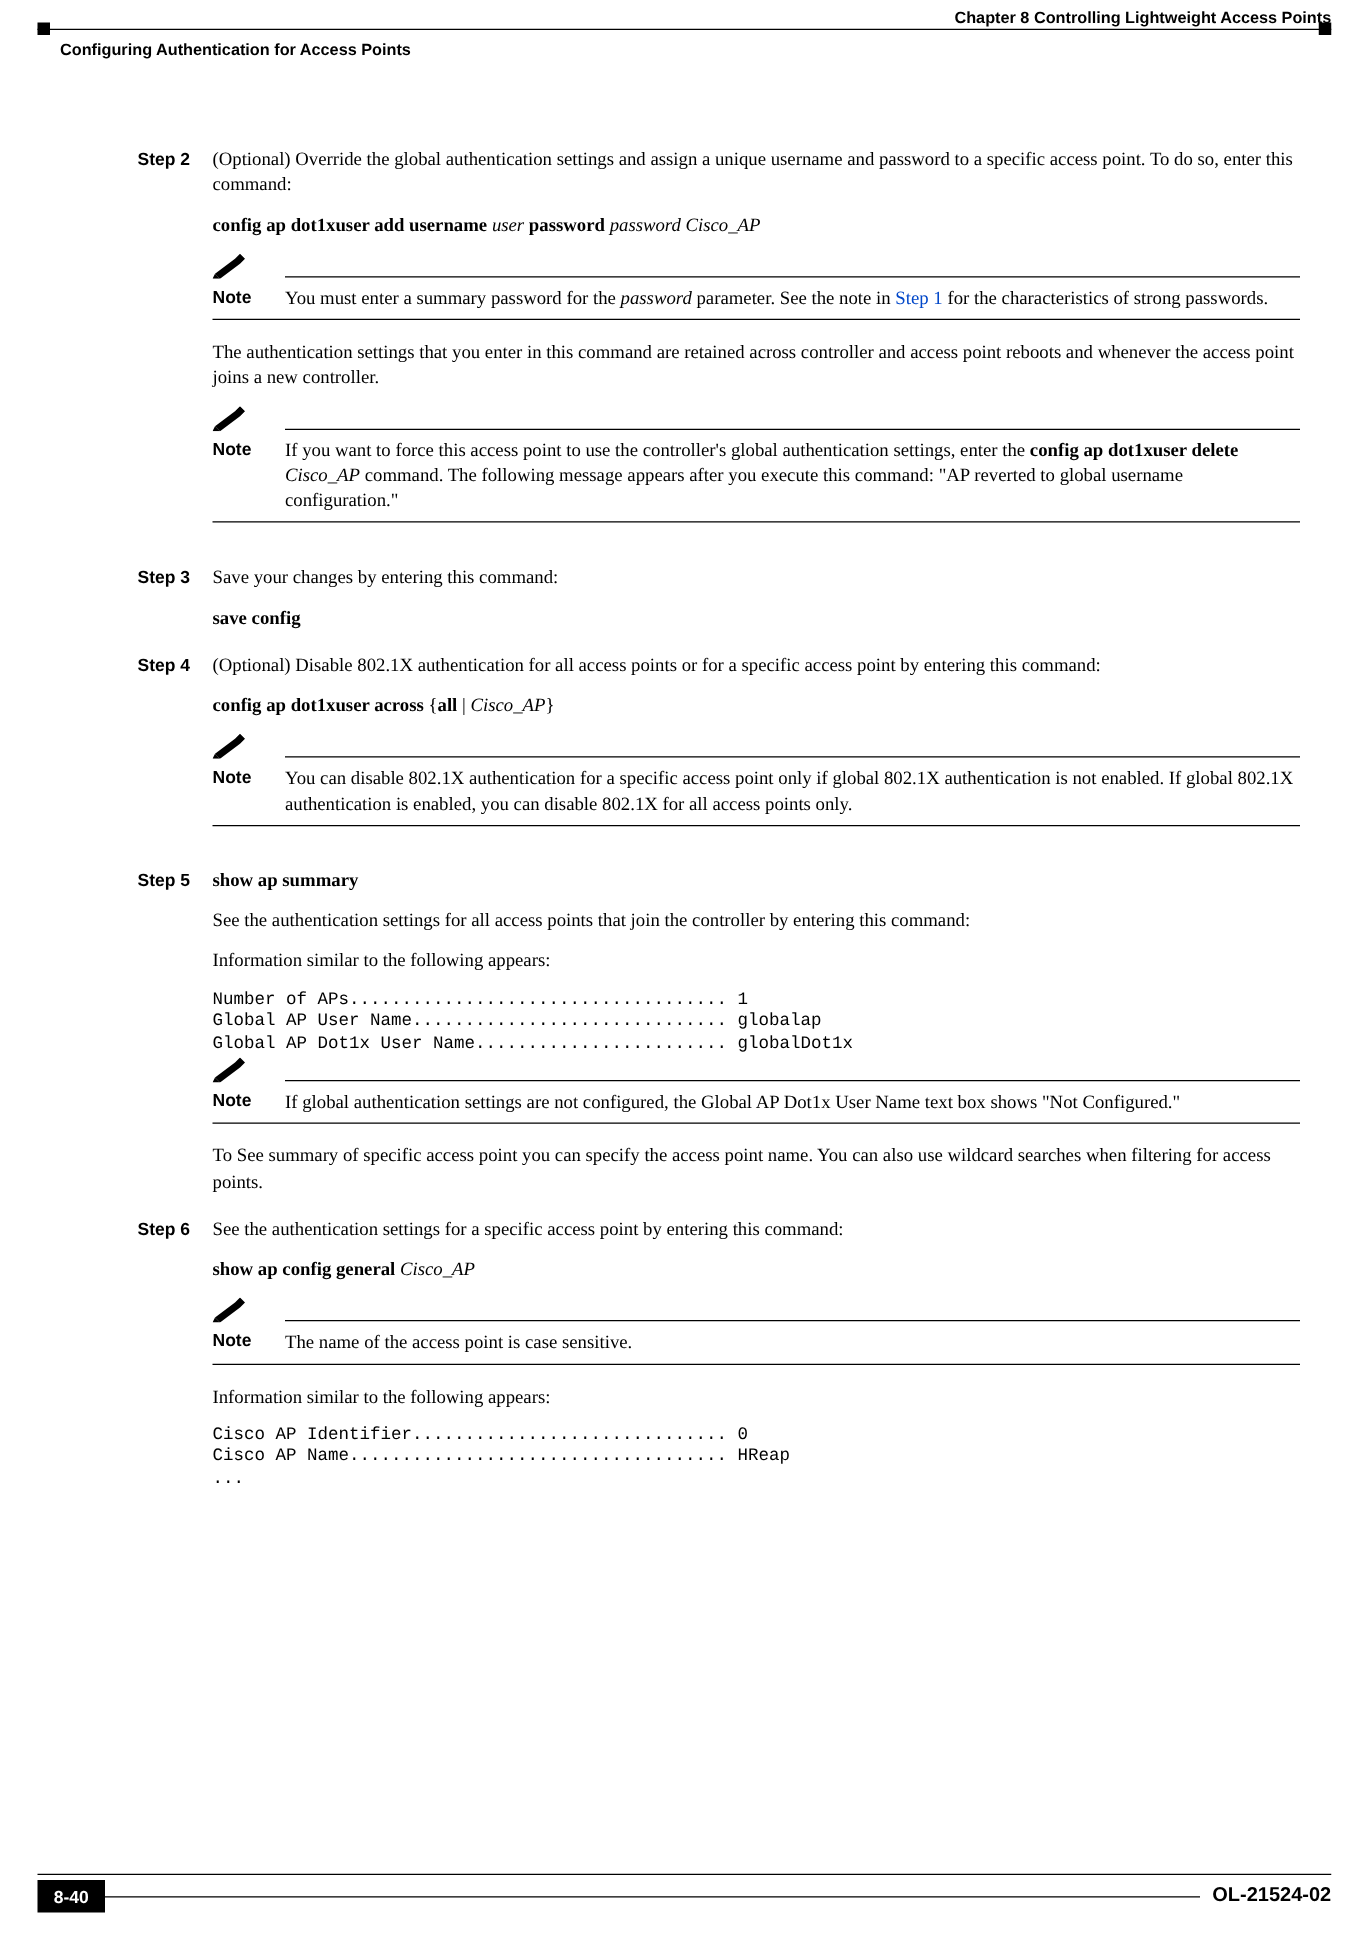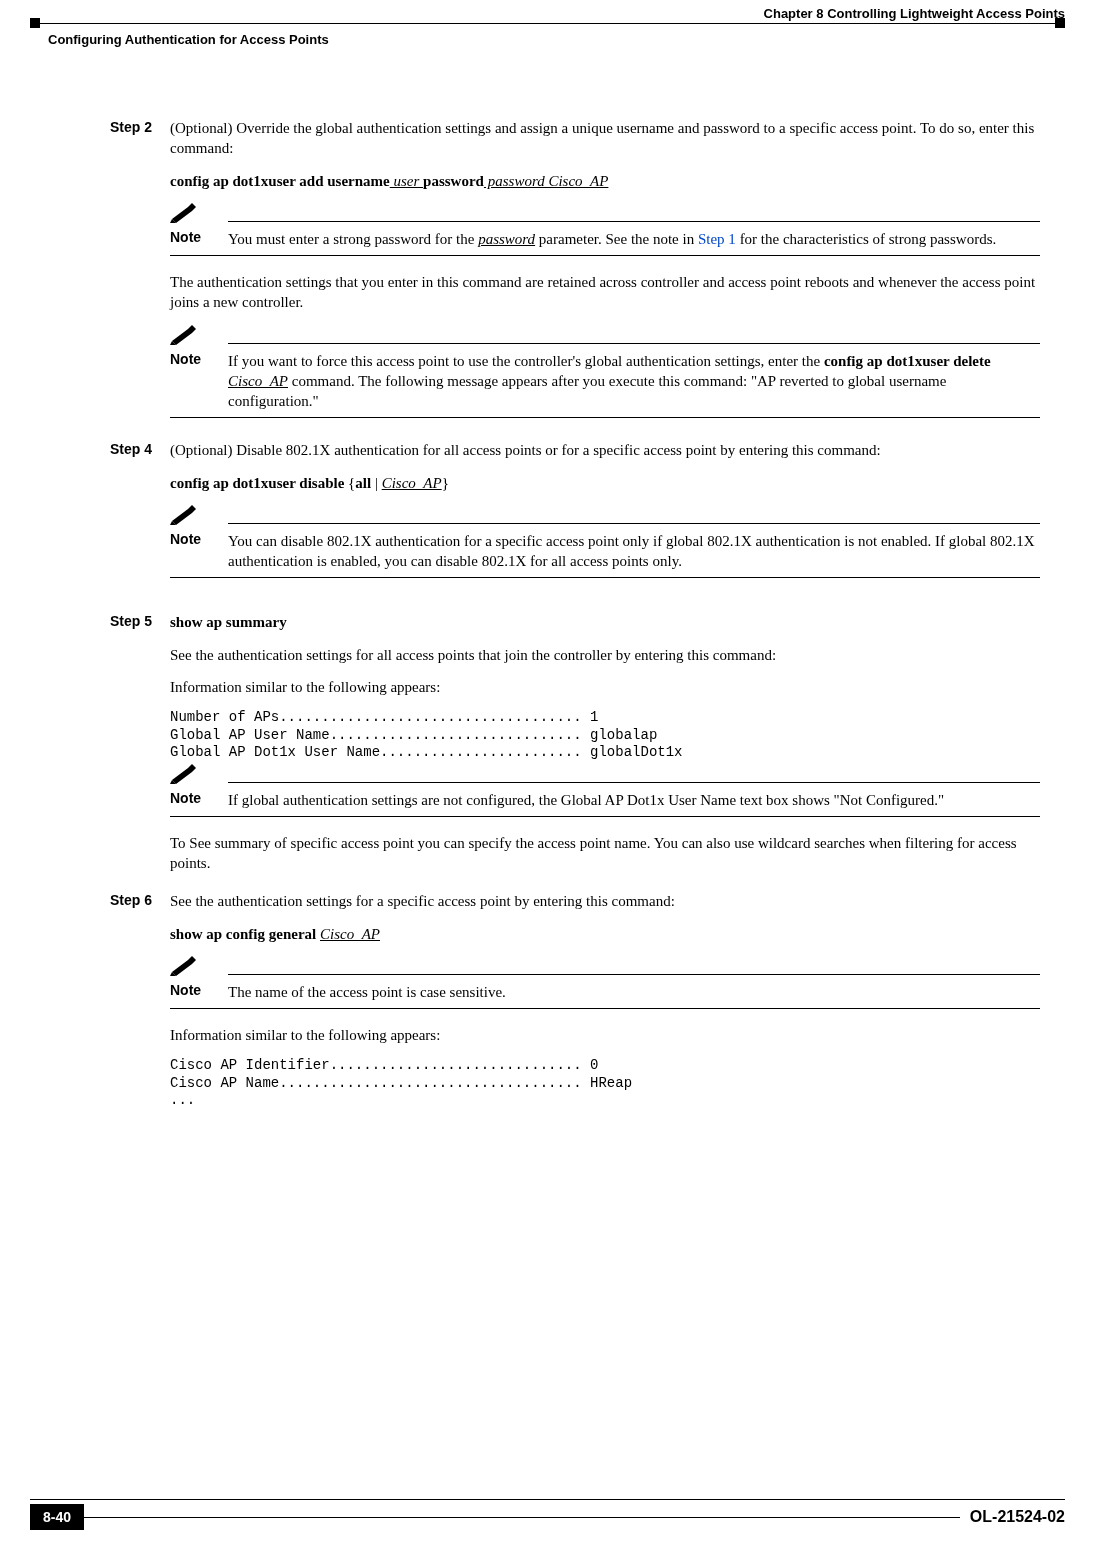--- a/index.html
+++ b/index.html
@@ -84,21 +84,20 @@
   .para {
     margin: 0 0 12px 0;
     line-height: 1.35;
   }
   .cmd {
     font-weight: bold;
   }
   .arg {
     font-style: italic;
     font-weight: normal;
-    text-decoration: underline;
   }
   .link {
     color: #0047c9;
   }
   .note-block {
     margin: 16px 0 16px 0;
   }
   .note-icon-wrap {
     position: relative;
     height: 22px;
@@ -220,21 +219,21 @@
           <div class="note-icon-wrap">
             <svg class="pencil" viewBox="0 0 30 20">
                 <path d="M2 16 L18 4 L22 8 L6 20 Z M18 4 L22 0 L26 4 L22 8 Z" fill="#000"></path>
                 <path d="M2 16 L0 20 L6 20 Z" fill="#000"></path>
               </svg>
             <div class="rule"></div>
           </div>
           <div class="note-row">
             <div class="note-label">Note</div>
             <div class="note-body">
-              <span>You must enter a strong password for the </span><span class="arg">password</span><span> parameter. See the note in </span><span class="link">Step 1</span><span> for the characteristics of strong passwords.</span>
+              <span>You must enter a summary password for the </span><span class="arg">password</span><span> parameter. See the note in </span><span class="link">Step 1</span><span> for the characteristics of strong passwords.</span>
             </div>
           </div>
           <div class="note-bottom"></div>
         </div>
 
         <p class="para">The authentication settings that you enter in this command are retained across controller and access point reboots and whenever the access point joins a new controller.</p>
 
         <div class="note-block">
           <div class="note-icon-wrap">
             <svg class="pencil" viewBox="0 0 30 20">
@@ -247,27 +246,34 @@
             <div class="note-label">Note</div>
             <div class="note-body">
               <span>If you want to force this access point to use the controller's global authentication settings, enter the </span><span class="cmd">config ap dot1xuser delete</span><span class="arg"> Cisco_AP</span><span> command. The following message appears after you execute this command: "AP reverted to global username configuration."</span>
             </div>
           </div>
           <div class="note-bottom"></div>
         </div>
       </div>
     </div>
 
+    <div class="step-row">
+      <div class="step-label">Step 3</div>
+      <div class="step-body">
+        <p class="para">Save your changes by entering this command:</p>
+        <p class="para cmd">save config</p>
+      </div>
+    </div>
 
     <div class="step-row" style="margin-top:6px">
       <div class="step-label">Step 4</div>
       <div class="step-body">
         <p class="para">(Optional) Disable 802.1X authentication for all access points or for a specific access point by entering this command:</p>
         <p class="para">
-          <span class="cmd">config ap dot1xuser disable </span><span>{</span><span class="cmd">all</span><span> | </span><span class="arg">Cisco_AP</span><span>}</span>
+          <span class="cmd">config ap dot1xuser across </span><span>{</span><span class="cmd">all</span><span> | </span><span class="arg">Cisco_AP</span><span>}</span>
         </p>
 
         <div class="note-block">
           <div class="note-icon-wrap">
             <svg class="pencil" viewBox="0 0 30 20">
                 <path d="M2 16 L18 4 L22 8 L6 20 Z M18 4 L22 0 L26 4 L22 8 Z" fill="#000"></path>
                 <path d="M2 16 L0 20 L6 20 Z" fill="#000"></path>
               </svg>
             <div class="rule"></div>
           </div>

